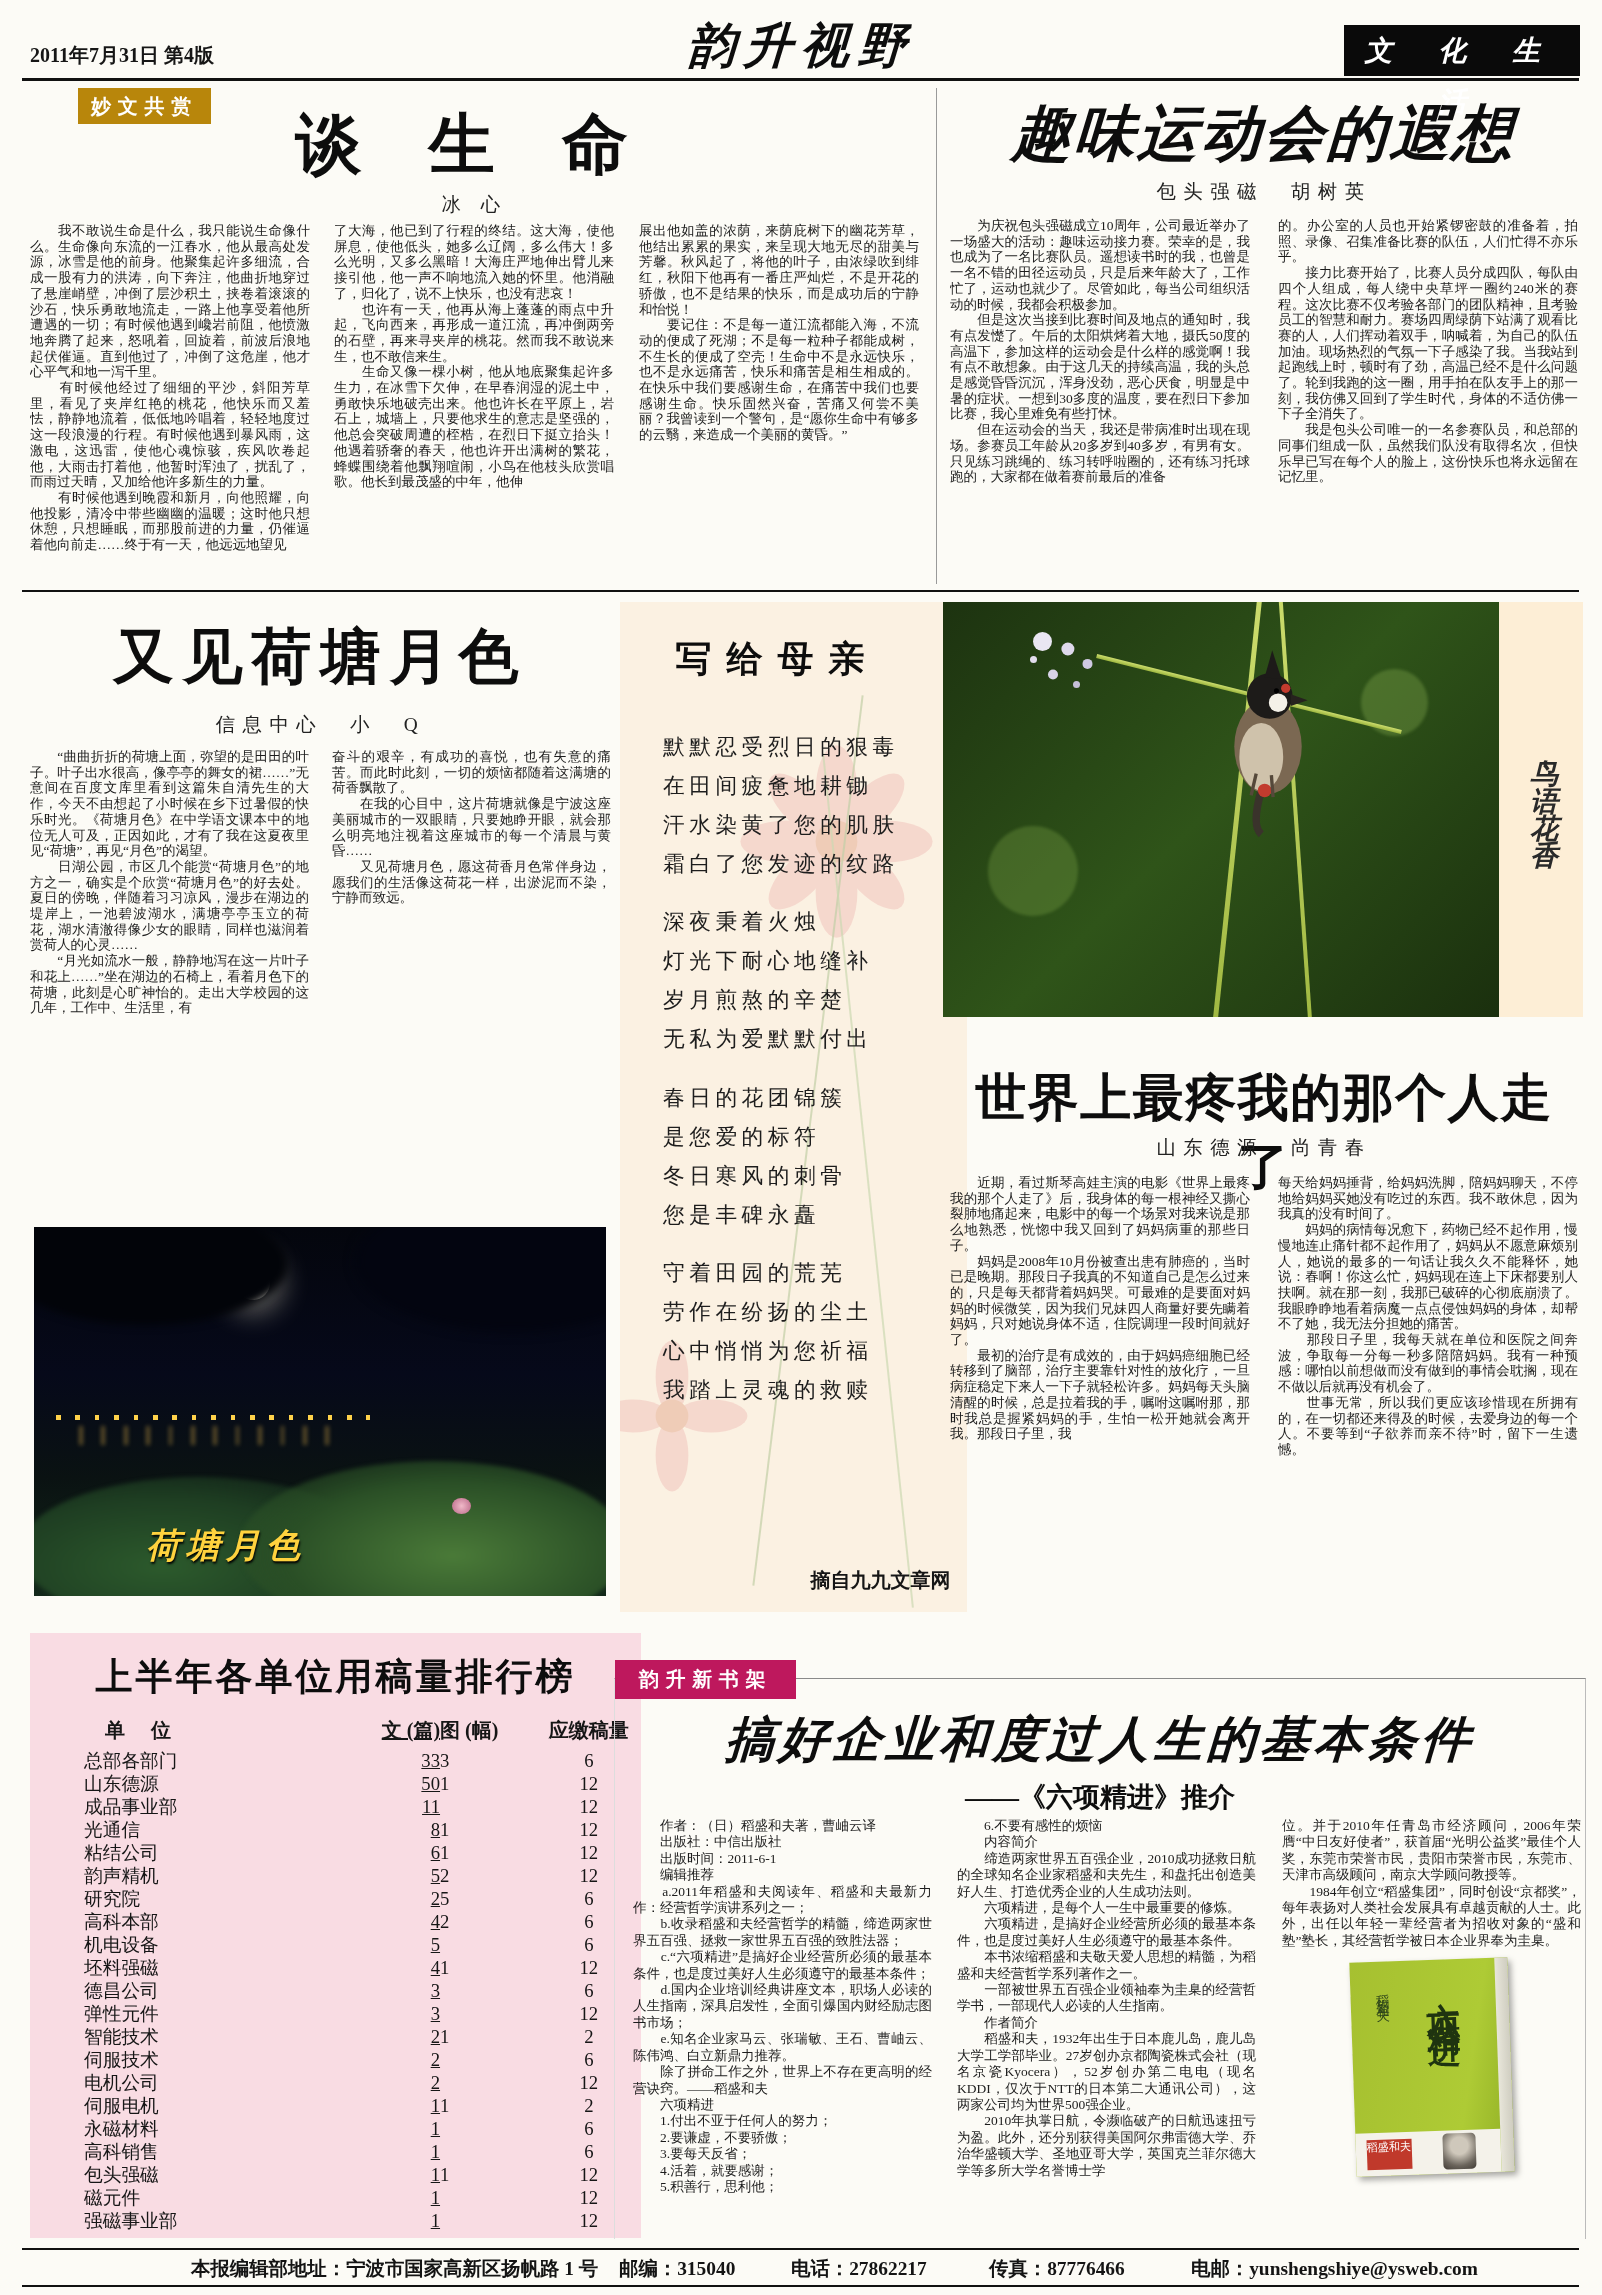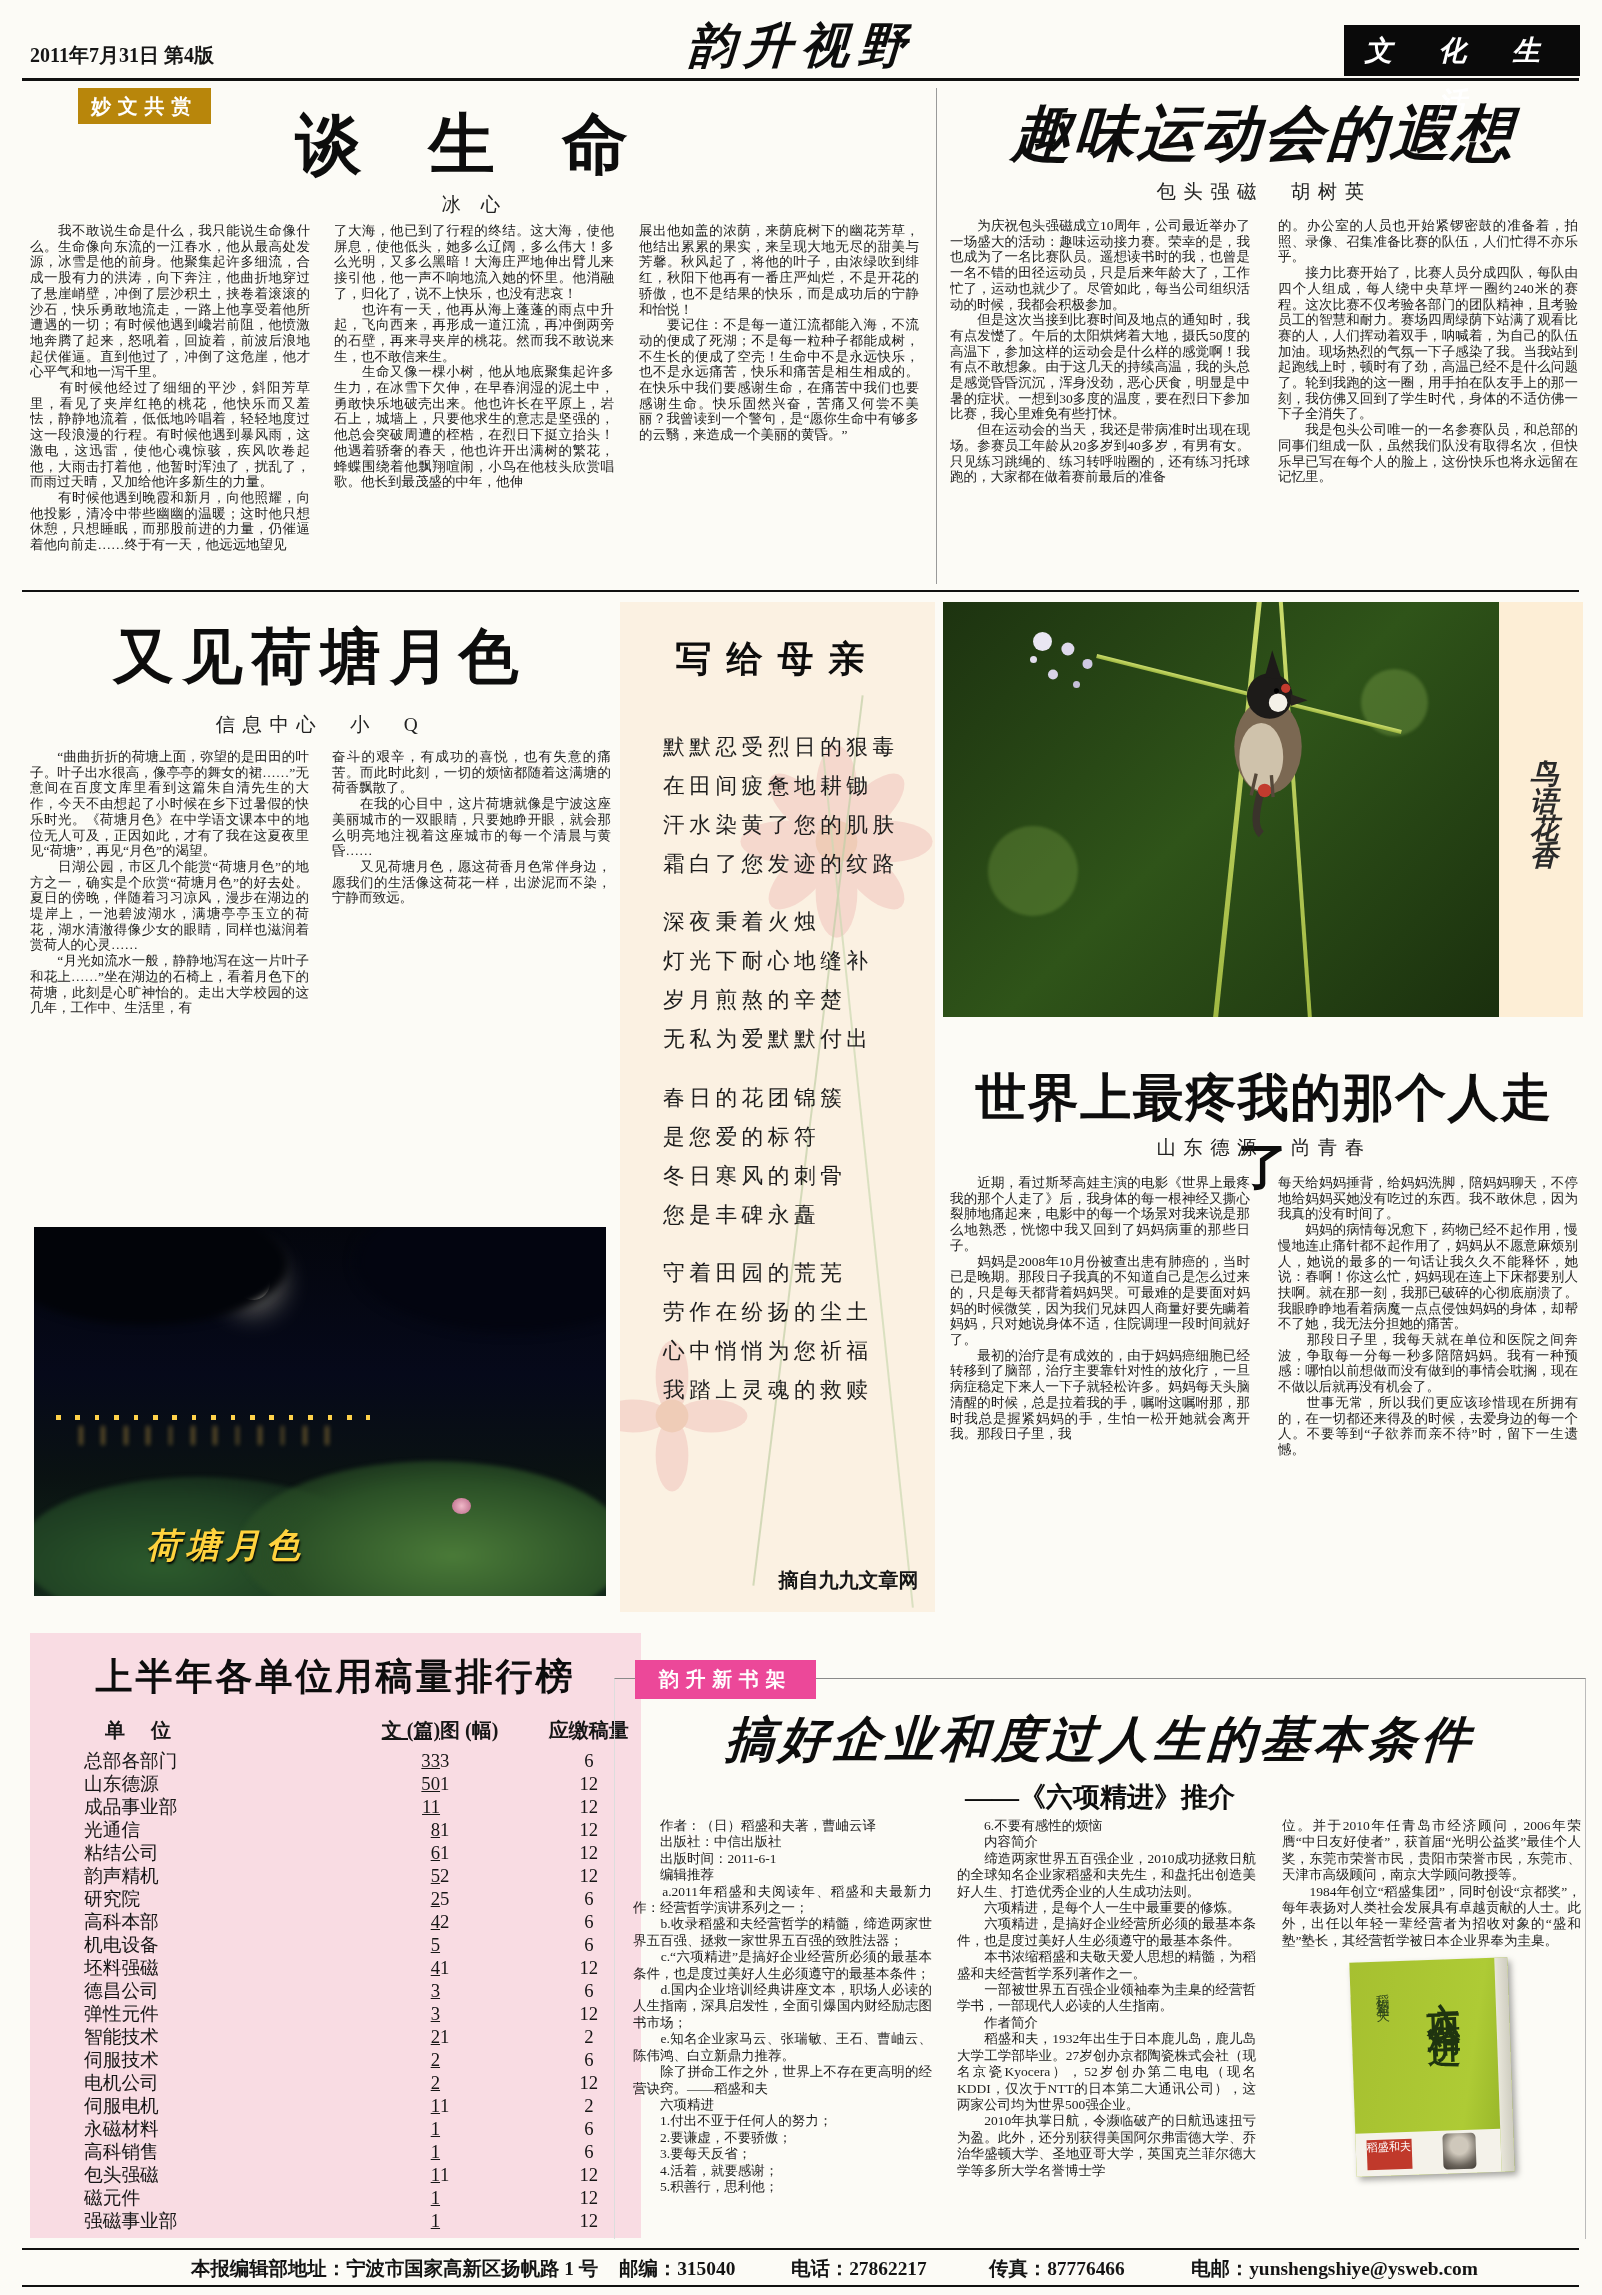--- a/index.html
+++ b/index.html
@@ -123,21 +123,21 @@
     <div class="abs" style="left:-15px;bottom:-30px;width:359px;height:149px;border-radius:50%;
                 background:radial-gradient(ellipse at 40% 60%,#2c5a2c 0%,#1e3d22 55%,rgba(10,20,12,0) 100%);filter:blur(2.2px);"></div>
     <div class="abs" style="right:-22.4px;bottom:-37px;width:389px;height:172px;border-radius:50%;
                 background:radial-gradient(ellipse at 55% 55%,#4a7a38 0%,#2a4f26 55%,rgba(10,20,12,0) 100%);filter:blur(2.2px);"></div>
     <div class="abs" style="right:135px;bottom:82px;width:19.4px;height:16.4px;border-radius:50%;
                 background:radial-gradient(circle,#f0b9c8 0%,#c97f9a 70%);filter:blur(0.7px);"></div>
     <span class="abs" style="left:112px;bottom:27px;font-size:34px;font-weight:bold;font-style:italic;
           color:#ffd23e;letter-spacing:6px;text-shadow:0.7px 1.5px 2.2px #000;">荷塘月色</span>
   </div>
 
-  <div id="poem-panel" class="abs" style="left:620px;top:602px;width:315px;height:1010px;">
+  <div id="poem-panel" class="abs" style="left:620px;top:602px;width:315px;height:1010px;padding-left:32px;">
     <svg class="flower" style="left:112px;top:135px;" width="209" height="209" viewBox="0 0 100 100">
       <g fill="#f0c1ba">
         <ellipse cx="50" cy="26" rx="10" ry="22"></ellipse>
           <ellipse cx="50" cy="74" rx="10" ry="22"></ellipse>
         <ellipse cx="26" cy="50" rx="22" ry="10"></ellipse>
           <ellipse cx="74" cy="50" rx="22" ry="10"></ellipse>
         <ellipse cx="33" cy="33" rx="9" ry="20" transform="rotate(-45 33 33)"></ellipse>
         <ellipse cx="67" cy="33" rx="9" ry="20" transform="rotate(45 67 33)"></ellipse>
         <ellipse cx="33" cy="67" rx="9" ry="20" transform="rotate(45 33 67)"></ellipse>
         <ellipse cx="67" cy="67" rx="9" ry="20" transform="rotate(-45 67 67)"></ellipse>
@@ -351,21 +351,21 @@
             <td class="c0">强磁事业部</td>
             <td class="c1">1</td>
             <td class="c2"></td>
             <td class="c3">12</td>
           </tr>
         </tbody>
     </table>
   </div>
 
   <div id="bookshelf" class="abs" style="left:614px;top:1678px;width:970px;height:560px;">
-    <div class="abs tag" style="left:0;top:-19.4px;width:181px;height:39px;line-height:39px;background:#ec4899;margin-left:20px;">韵升新书架</div>
+    <div class="abs tag" style="left:0;top:-19.4px;width:181px;height:39px;line-height:39px;background:#be185d;">韵升新书架</div>
     <div class="abs headline brush center" style="left:0;top:28px;width:970px;font-size:49px;letter-spacing:4.5px;">搞好企业和度过人生的基本条件</div>
     <div class="abs headline center" style="left:0;top:100px;width:970px;font-size:27px;">——《六项精进》推介</div>
 
     <div class="book-col bodytext" style="left:18px;line-height:16.4px;">　　作者：（日）稻盛和夫著，曹岫云译
 　　出版社：中信出版社
 　　出版时间：2011-6-1
 　　编辑推荐
 　　a.2011年稻盛和夫阅读年、稻盛和夫最新力作：经营哲学演讲系列之一；
 　　b.收录稻盛和夫经营哲学的精髓，缔造两家世界五百强、拯救一家世界五百强的致胜法器；
 　　c.“六项精进”是搞好企业经营所必须的最基本条件，也是度过美好人生必须遵守的最基本条件；

